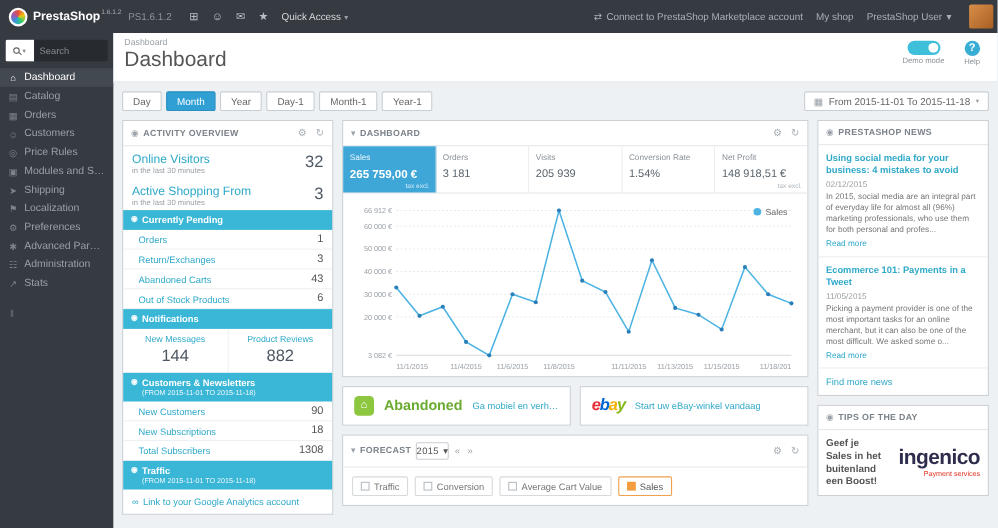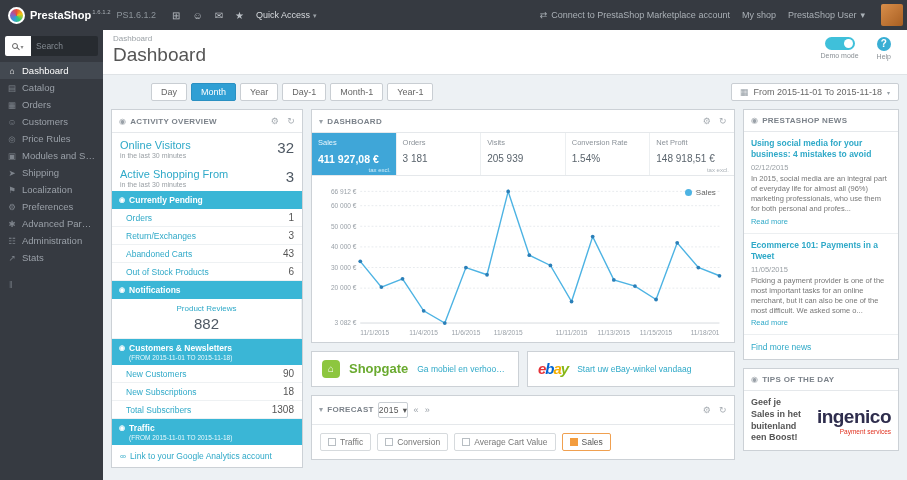--- a/index.html
+++ b/index.html
@@ -44,21 +44,21 @@
   .main{flex:1;display:flex;flex-direction:column;overflow:hidden;}
   .page-head{background:#fff;border-bottom:1px solid #dfe3e6;padding:4px 10px 8px;position:relative;flex:0 0 auto;}
   .crumb{font-size:8px;color:#9aa0a5;}
   .page-title{font-size:19px;color:#555;font-weight:normal;margin-top:1px;}
   .demo-help{position:absolute;top:7px;right:16px;display:flex;gap:18px;}
   .dh-item{display:flex;flex-direction:column;align-items:center;gap:2px;font-size:7px;color:#8a9095;}
   .toggle{width:30px;height:13px;background:#3fc0da;border-radius:7px;position:relative;cursor:pointer;}
   .toggle::after{content:'';position:absolute;width:9px;height:9px;background:#fff;border-radius:50%;top:2px;right:2px;}
   .help-circle{width:14px;height:14px;border-radius:50%;background:#38aed4;color:#fff;font-size:10px;line-height:14px;text-align:center;font-weight:bold;cursor:pointer;}
 
-  .toolbar{display:flex;align-items:center;gap:4px;padding:8px 8px;flex:0 0 auto;margin-left:40px;}
+  .toolbar{display:flex;align-items:center;gap:4px;padding:8px 8px;flex:0 0 auto;}
   .tab{background:#fff;border:1px solid #c9ced3;color:#666;font-size:9px;padding:3px 9px;border-radius:2px;cursor:pointer;}
   .tab.active{background:var(--blue);border-color:#2a90c2;color:#fff;}
   .date-btn{margin-left:auto;background:#fff;border:1px solid #c9ced3;color:#666;font-size:9px;padding:3px 8px;border-radius:2px;display:flex;align-items:center;gap:5px;cursor:pointer;}
   .date-btn .cal{color:#98a0a7;font-size:9px;}
   .date-btn .caret{font-size:6px;color:#98a0a7;}
 
   .content{flex:1;display:flex;gap:8px;padding:0 8px;overflow:hidden;align-items:flex-start;}
   .col-left{flex:0 0 192px;}
   .col-center{flex:1;display:flex;flex-direction:column;gap:8px;min-width:0;}
   .col-right{flex:0 0 130px;display:flex;flex-direction:column;gap:8px;}
@@ -304,20 +304,24 @@
                 <span class="arow-lbl">Out of Stock Products</span>
                 <span class="arow-val">6</span>
               </div>
 
             <div class="sec-hd">
                 <span class="b">◉</span>
                 <span>Notifications</span>
               </div>
             <div class="notif">
               <div class="notif-cell">
+                <div class="notif-lbl">New Messages</div>
+                <div class="notif-val">144</div>
+              </div>
+              <div class="notif-cell">
                 <div class="notif-lbl">Product Reviews</div>
                 <div class="notif-val">882</div>
               </div>
             </div>
 
             <div class="sec-hd">
                 <span class="b">◉</span>
                 <span><span>Customers &amp; Newsletters</span><span class="sec-sub">(FROM 2015-11-01 TO 2015-11-18)</span></span>
               </div>
             <div class="arow">
@@ -351,21 +355,21 @@
               <span class="hd-ico">▾</span>
               <span>DASHBOARD</span>
               <span class="hd-sp"></span>
               <span class="hd-ctl">⚙</span>
               <span class="hd-ctl">↻</span>
             </div>
 
             <div class="kpis">
               <div class="kpi active">
                 <div class="kpi-lbl">Sales</div>
-                <div class="kpi-val">411 927,08 €</div>
+                <div class="kpi-val">265 759,00 €</div>
                 <div class="kpi-sub">tax excl.</div>
               </div>
               <div class="kpi">
                 <div class="kpi-lbl">Orders</div>
                 <div class="kpi-val">3 181</div>
               </div>
               <div class="kpi">
                 <div class="kpi-lbl">Visits</div>
                 <div class="kpi-val">205 939</div>
               </div>
@@ -427,21 +431,21 @@
               <div class="chart-legend">
                 <span class="legend-dot" id="legend-dot" style="background: rgb(77, 179, 227);"></span>
                 <span>Sales</span>
               </div>
             </div>
           </div>
 
           <div class="promos">
             <div class="promo">
               <span class="sg-ic">⌂</span>
-              <span class="sg-word">Shopgate</span>
+              <span class="sg-word">Abandoned</span>
               <span class="promo-link">Ga mobiel en verhoog uw omzet</span>
             </div>
             <div class="promo">
               <span class="ebay-word"><span class="eb-letter" style="color: rgb(229, 50, 56);">e</span><span class="eb-letter" style="color: rgb(0, 100, 210);">b</span><span class="eb-letter" style="color: rgb(245, 175, 2);">a</span><span class="eb-letter" style="color: rgb(134, 184, 23);">y</span></span>
               <span class="promo-link">Start uw eBay-winkel vandaag</span>
             </div>
           </div>
 
           <div class="panel">
             <div class="panel-hd">

